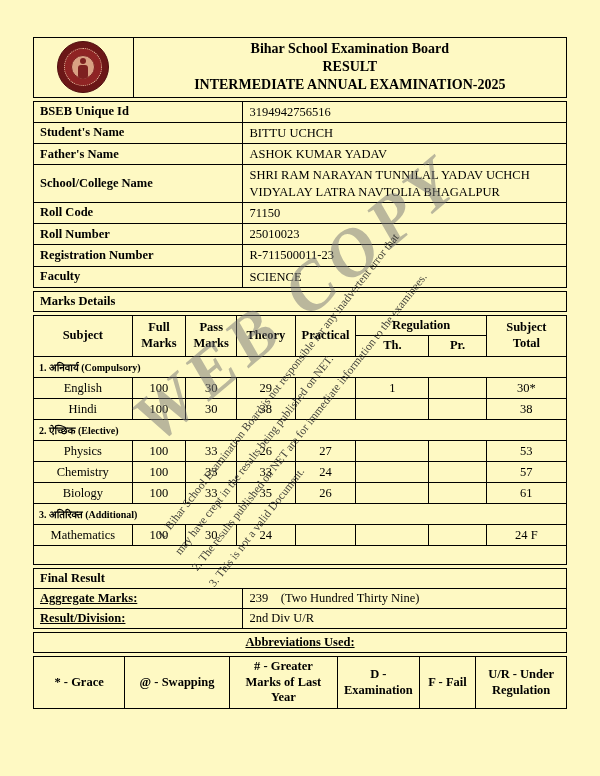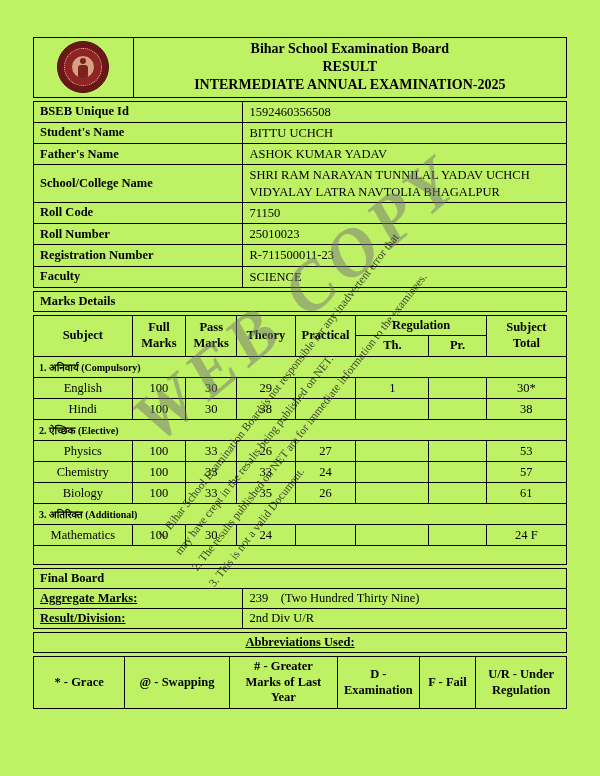--- a/index.html
+++ b/index.html
@@ -1,18 +1,18 @@
 <!DOCTYPE html>
 <html><head>
 <meta charset="utf-8">
 <style>
   * { margin:0; padding:0; box-sizing:border-box; }
   html,body { background:#ffffff; }
   .page {
-    position:relative; width:600px; height:776px; background:#bef264;
+    position:relative; width:600px; height:776px; background:#fef9c3;
     font-family:"Liberation Serif","DejaVu Serif",serif; color:#000;
     overflow:hidden;
   }
   .doc { position:absolute; left:33px; top:37px; width:534px; }
 
   table.tbl { width:100%; border-collapse:collapse; margin-bottom:3px; }
   table.tbl td, table.tbl th { border:1px solid #000; font-size:12.5px; padding:2px 6px; vertical-align:middle; }
   table.tbl { border:1.5px solid #000; }
   table.tbl td, table.tbl th { border-width:1px; }
   table.tbl tr:first-child td, table.tbl tr:first-child th { border-top-width:1.5px; }
@@ -98,21 +98,21 @@
           <div class="title-line">INTERMEDIATE ANNUAL EXAMINATION-2025</div>
         </td>
       </tr>
       </tbody>
     </table>
 
     <table class="tbl info-tbl">
       <tbody id="infoBody">
           <tr>
             <td class="info-label">BSEB Unique Id</td>
-            <td class="info-value two-line">1592460356508</td>
+            <td class="info-value two-line">3194942756516</td>
           </tr>
           <tr>
             <td class="info-label">Student's Name</td>
             <td class="info-value two-line">BITTU UCHCH</td>
           </tr>
           <tr>
             <td class="info-label">Father's Name</td>
             <td class="info-value two-line">ASHOK KUMAR YADAV</td>
           </tr>
           <tr>
@@ -244,21 +244,21 @@
           </tr>
           <tr>
             <td class="spacer-cell" colspan="8"></td>
           </tr>
         </tbody>
     </table>
 
     <table class="tbl final-tbl">
       <tbody>
       <tr>
-        <td colspan="2" class="sec-label">Final Board</td>
+        <td colspan="2" class="sec-label">Final Result</td>
       </tr>
       <tr>
         <td class="lbl">Aggregate Marks:</td>
         <td class="val">239    (Two Hundred Thirty Nine)</td>
       </tr>
       <tr>
         <td class="lbl">Result/Division:</td>
         <td class="val">2nd Div U/R</td>
       </tr>
       </tbody>

